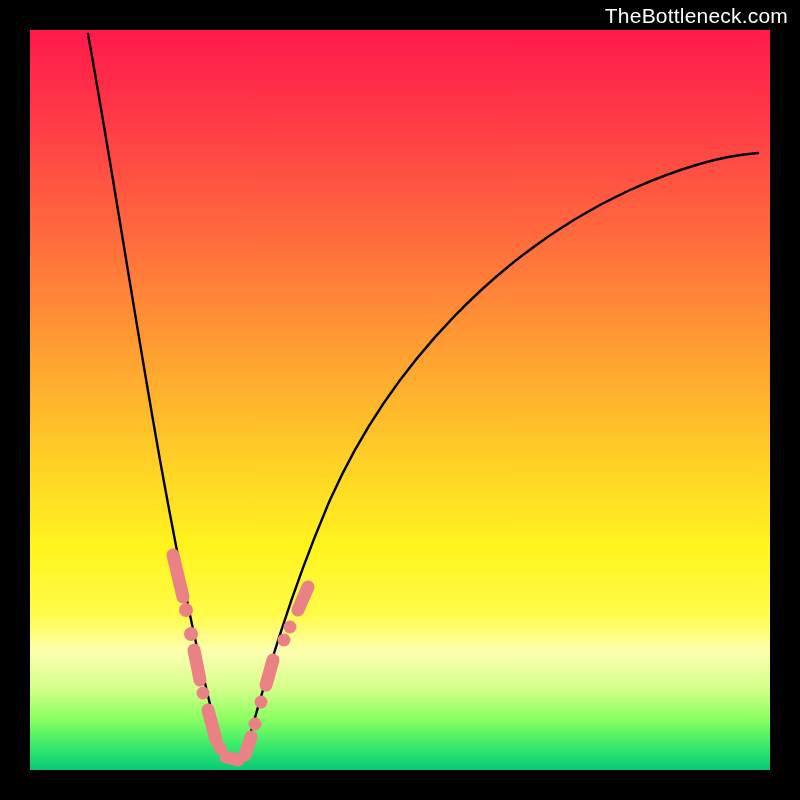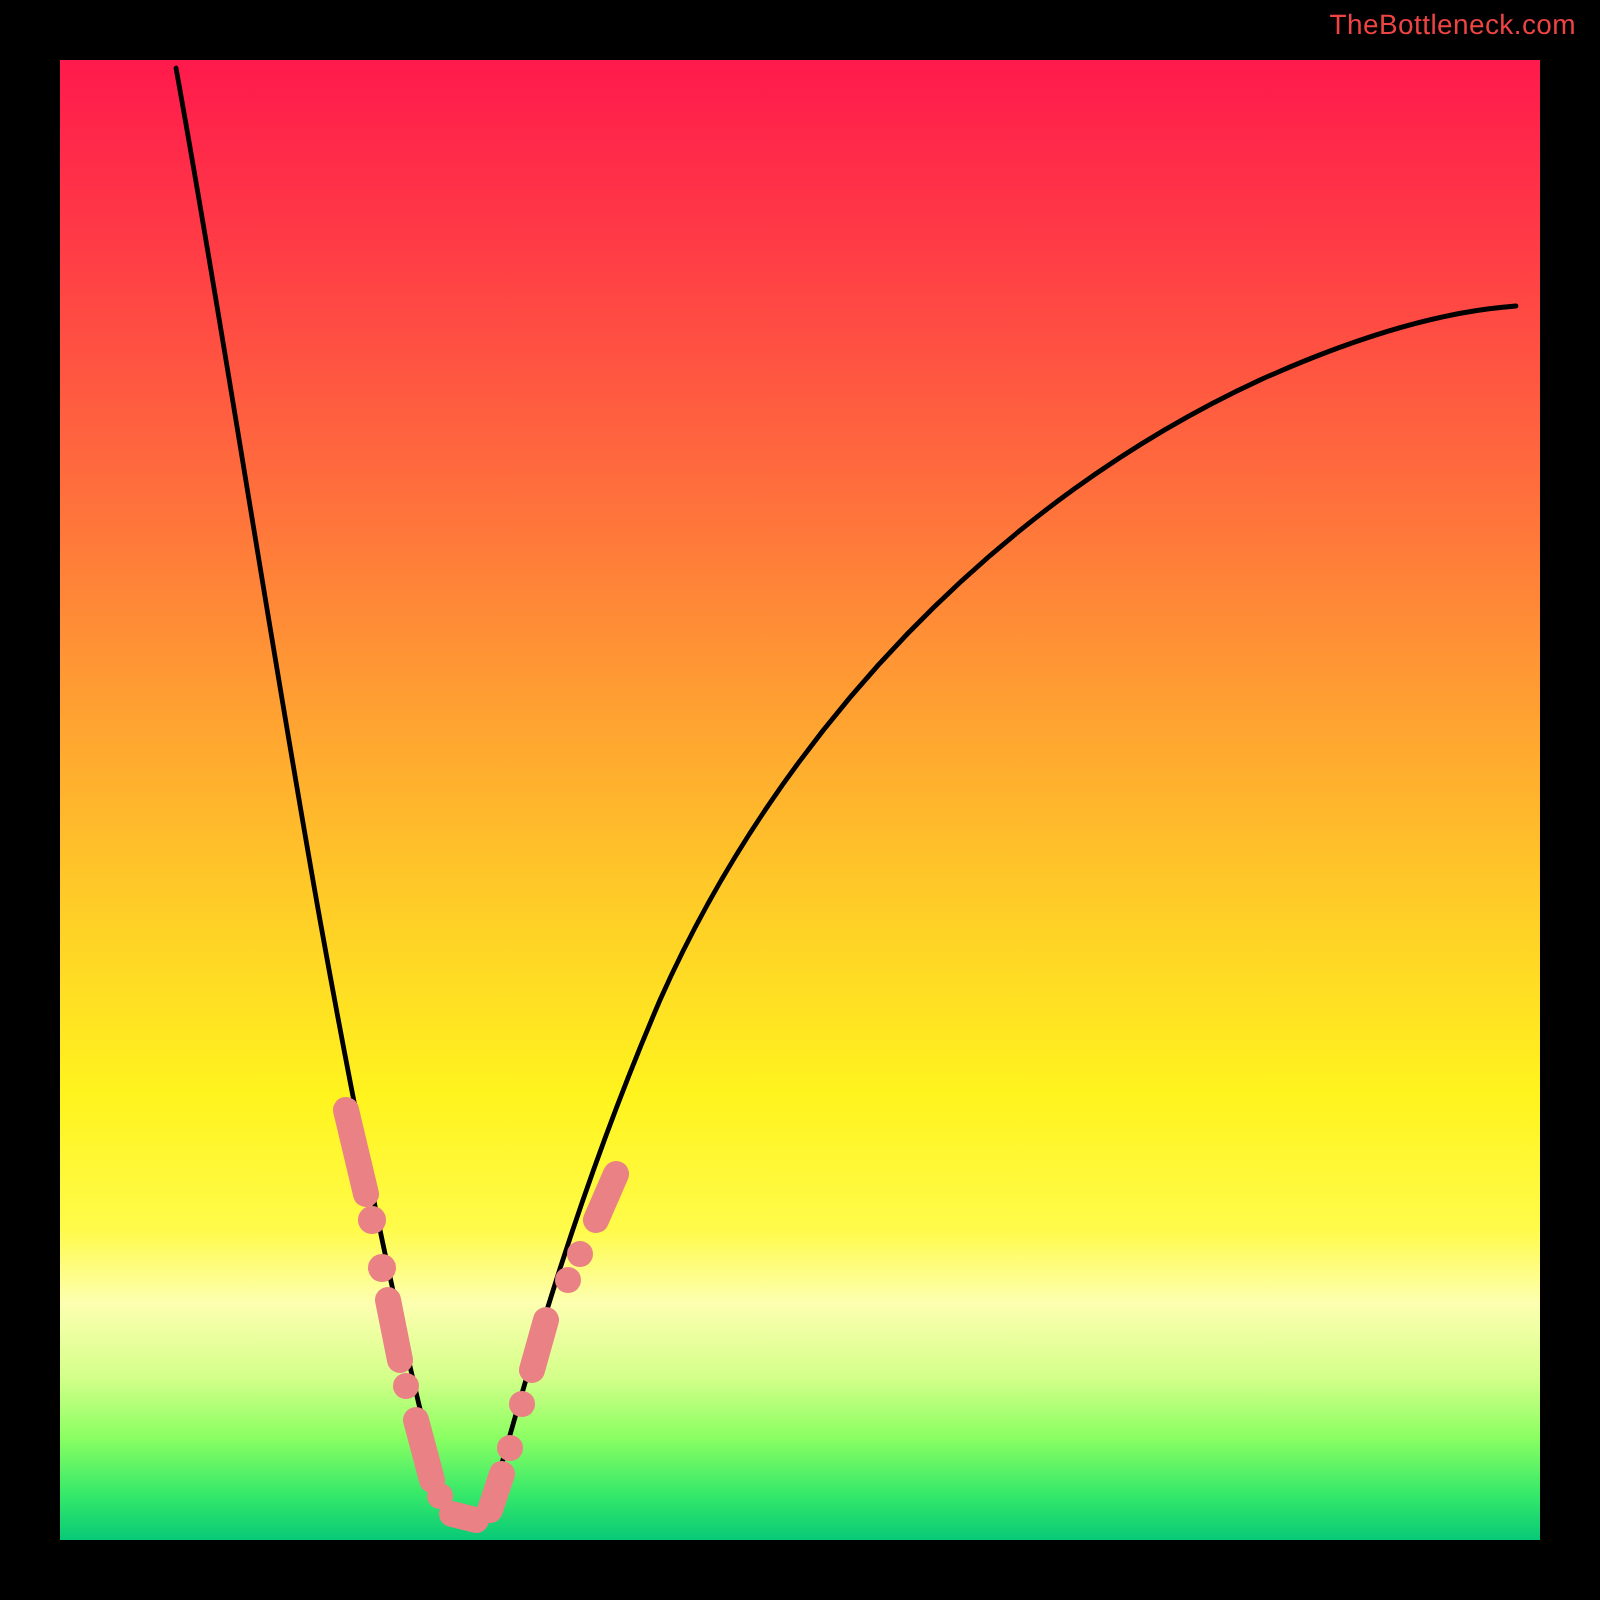--- a/index.html
+++ b/index.html
@@ -46,22 +46,22 @@
       #d4ff8a 89%,
       #8cff62 93%,
       #34e86a 97%,
       #08c977 100%
     );
   }
   .watermark {
     position: absolute;
     top: 4px;
     right: 12px;
-    color: #ef4444;
-    font-size: 14px;
+    color: #ffffff;
+    font-size: 21px;
     letter-spacing: 0.2px;
   }
   svg.curves {
     position: absolute;
     top: 0;
     left: 0;
     width: 740px;
     height: 740px;
   }
   .curve-line {

